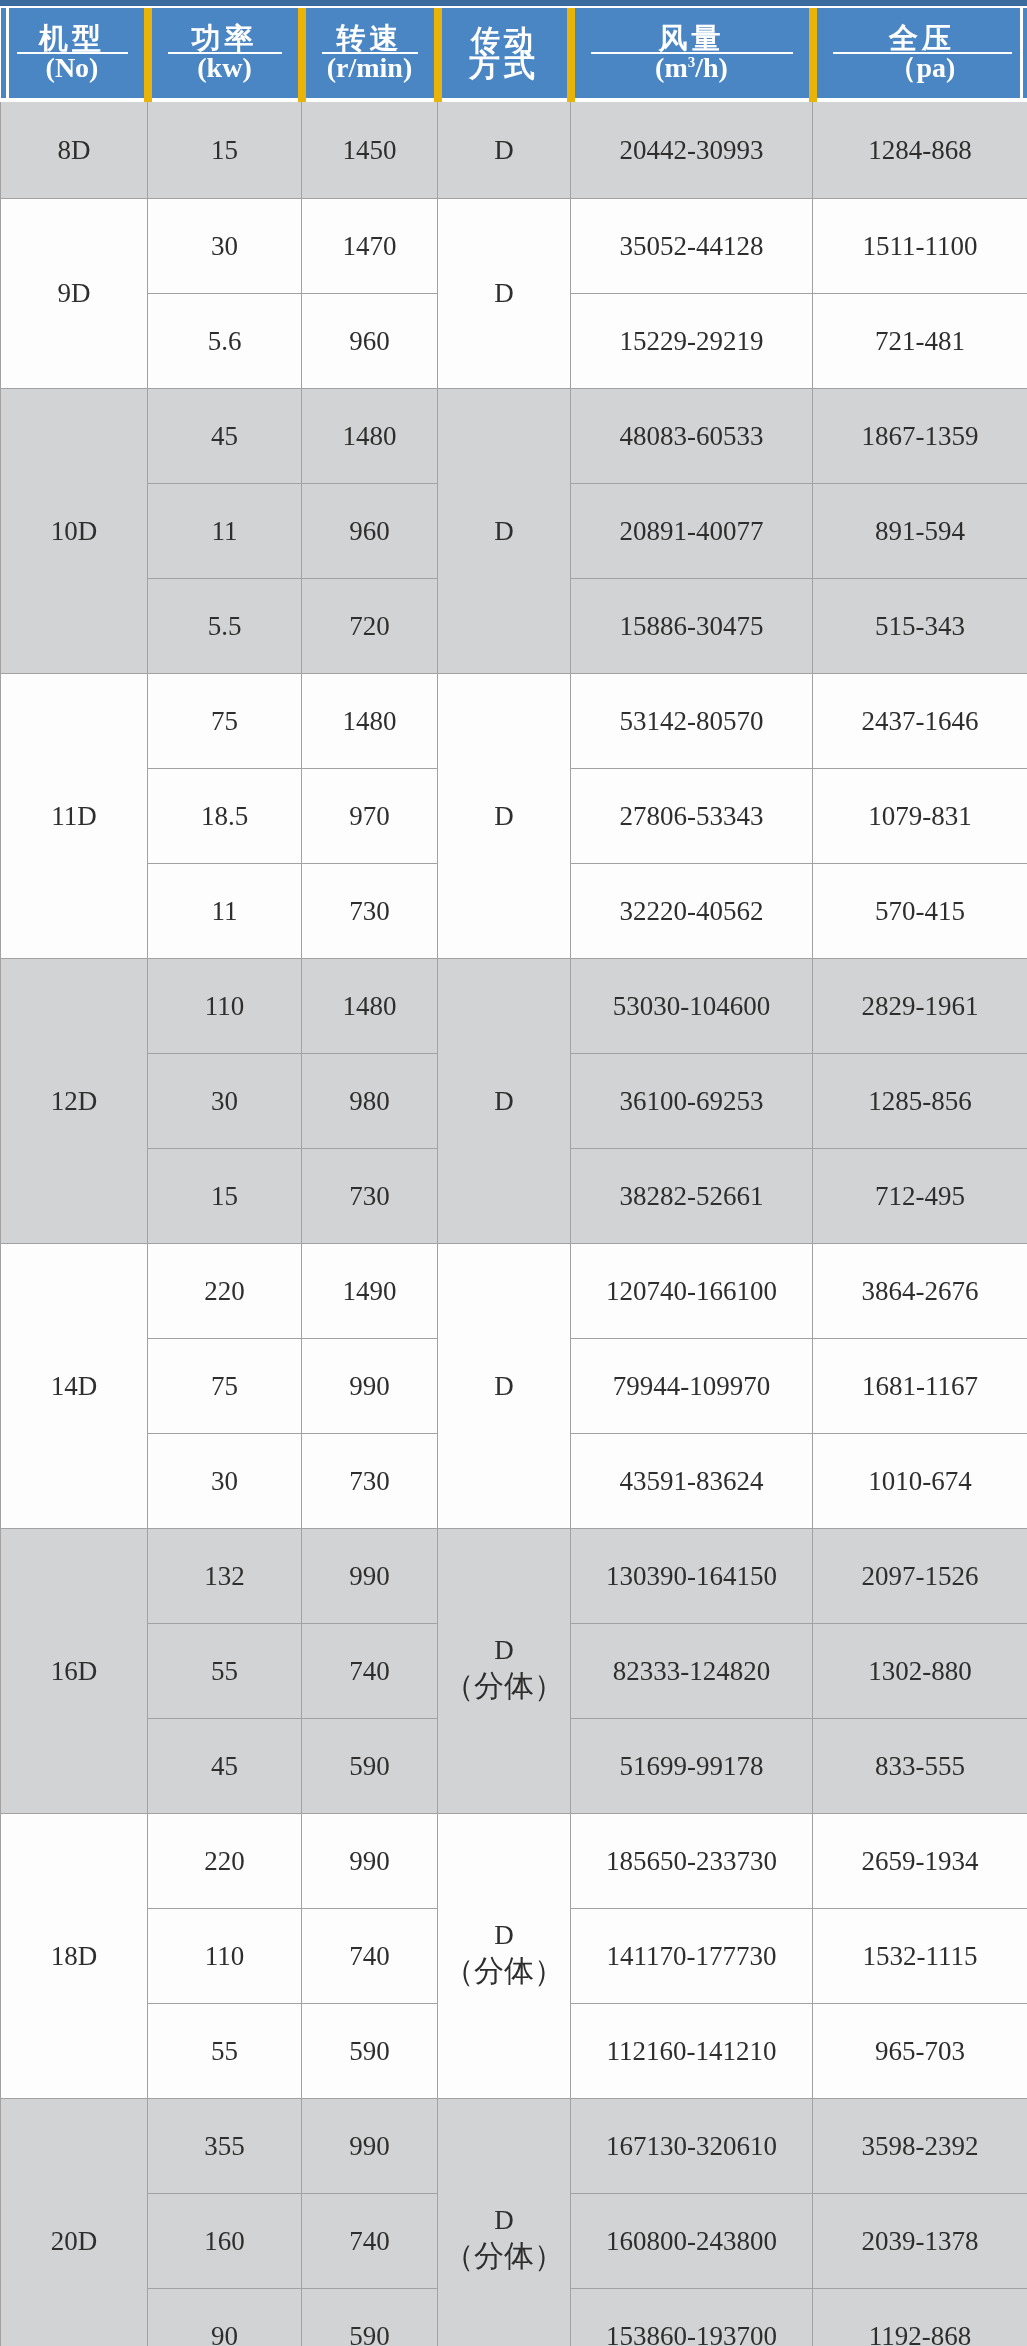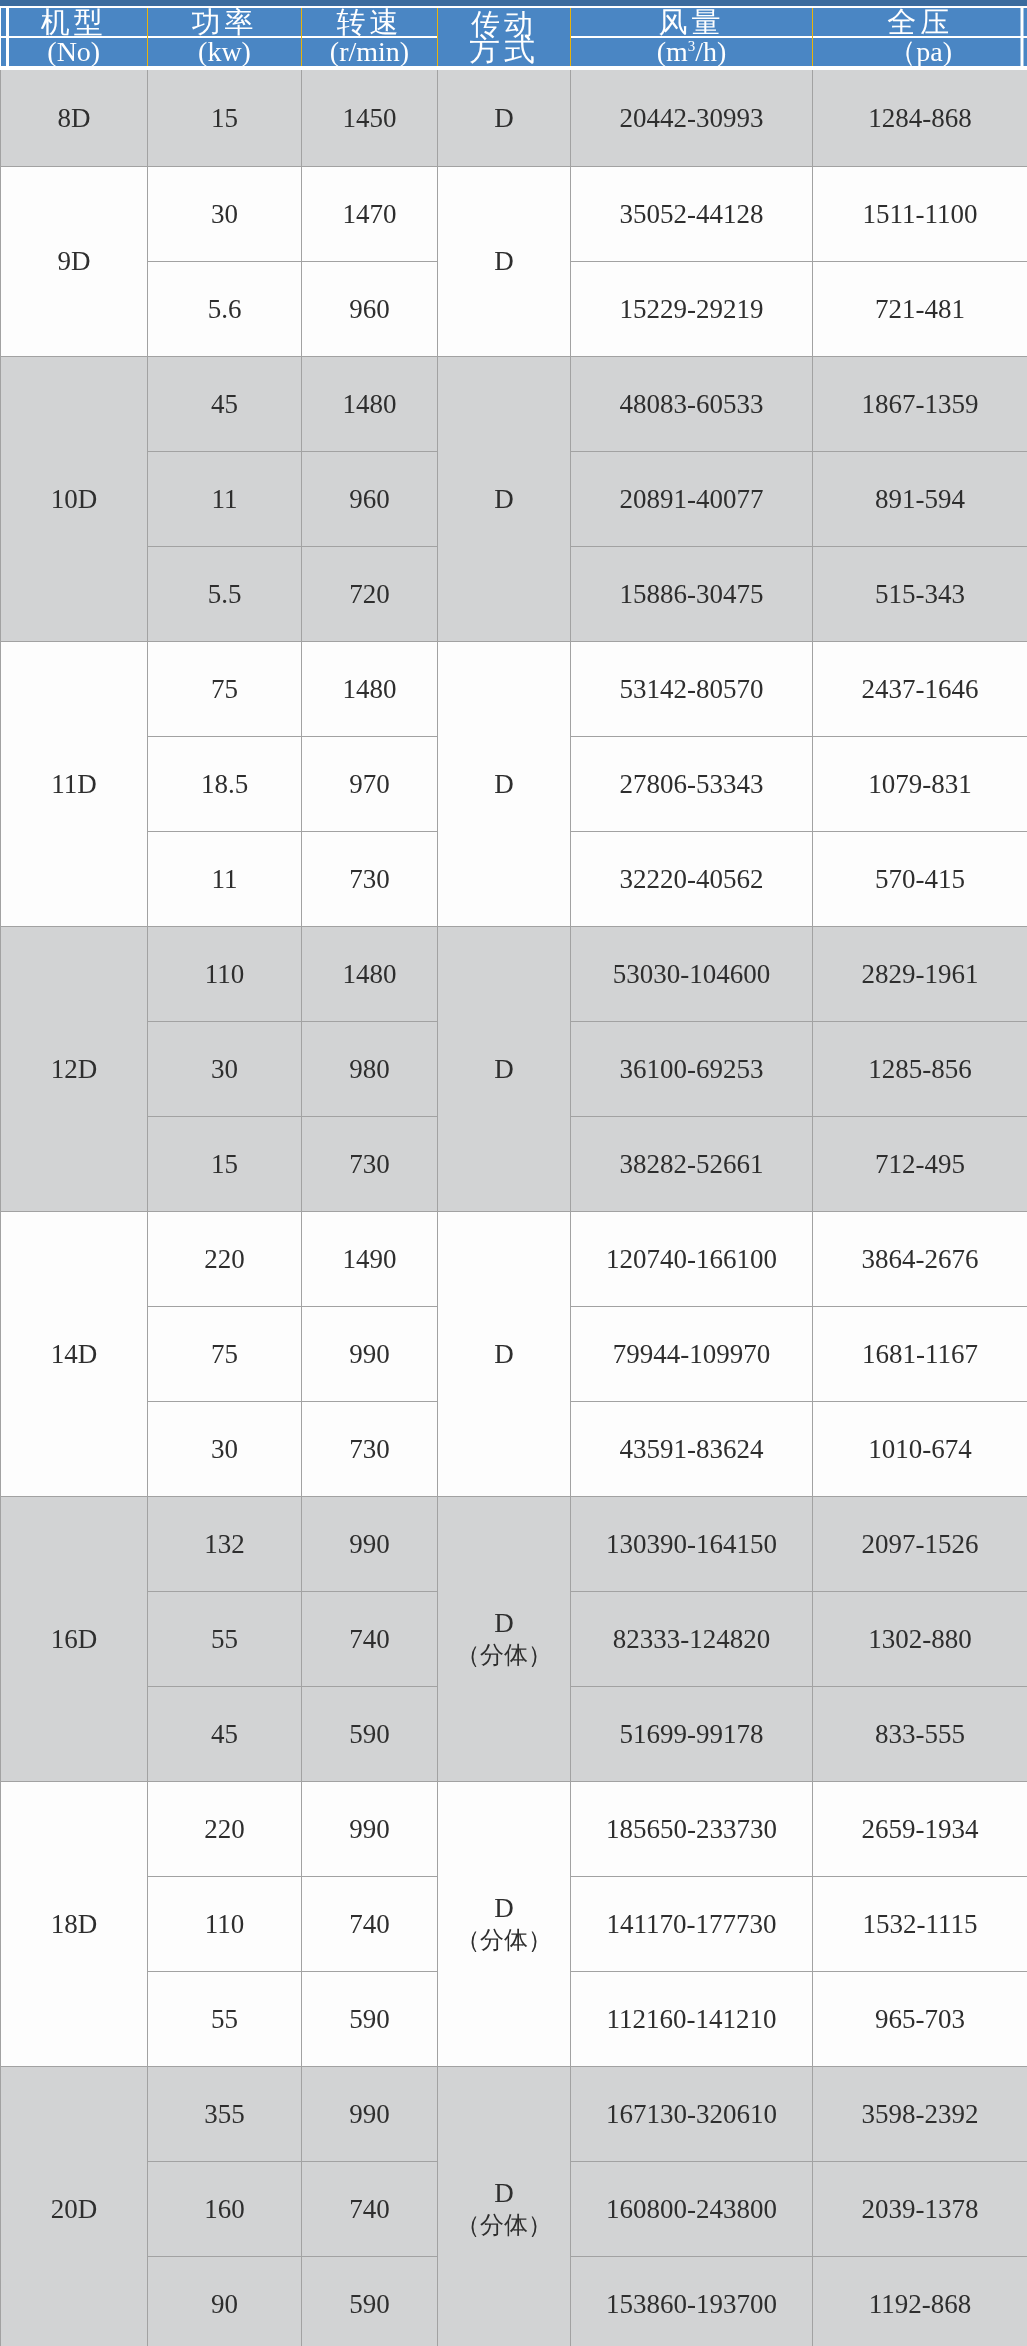--- a/index.html
+++ b/index.html
@@ -19,26 +19,26 @@
   table.spec {
     width: 1027px;
     border-collapse: collapse;
     table-layout: fixed;
   }
 
   
   thead th {
     background: #4a86c4;
     color: #ffffff;
-    padding: 0;
-    font-weight: normal;
+    padding: 16px;
+    font-weight: bold;
     border-bottom: 4px solid #ffffff;
     vertical-align: middle;
   }
-  thead th + th { border-left: 1px solid #eab308; }
+  thead th + th { border-left: 8px solid #eab308; }
   thead th:first-child {
     background: linear-gradient(90deg, #4a86c4 0 5px, #ffffff 5px 8px, #4a86c4 8px);
   }
   thead th:last-child {
     background: linear-gradient(270deg, #4a86c4 0 5px, #ffffff 5px 8px, #4a86c4 8px);
     margin-top: 25px;
   }
   .h1 {
     font-size: 29px;
     line-height: 26px;
@@ -70,21 +70,21 @@
     font-size: 27px;
     color: #2e2e2e;
     height: 94px;
     padding: 0;
   }
   tr.gray  td { background: #d2d3d4; }
   tr.white td { background: #fdfdfd; }
   tr.first-row td { height: 96px; }
   .trans-sub {
     font-family: "Liberation Sans", "DejaVu Sans", sans-serif;
-    font-size: 24px;
+    font-size: 30px;
     margin-top: 0;
   }
 </style>
 </head>
 <body>
 
 <div class="page">
   <div class="top-strip"></div>
 
   <table class="spec">

